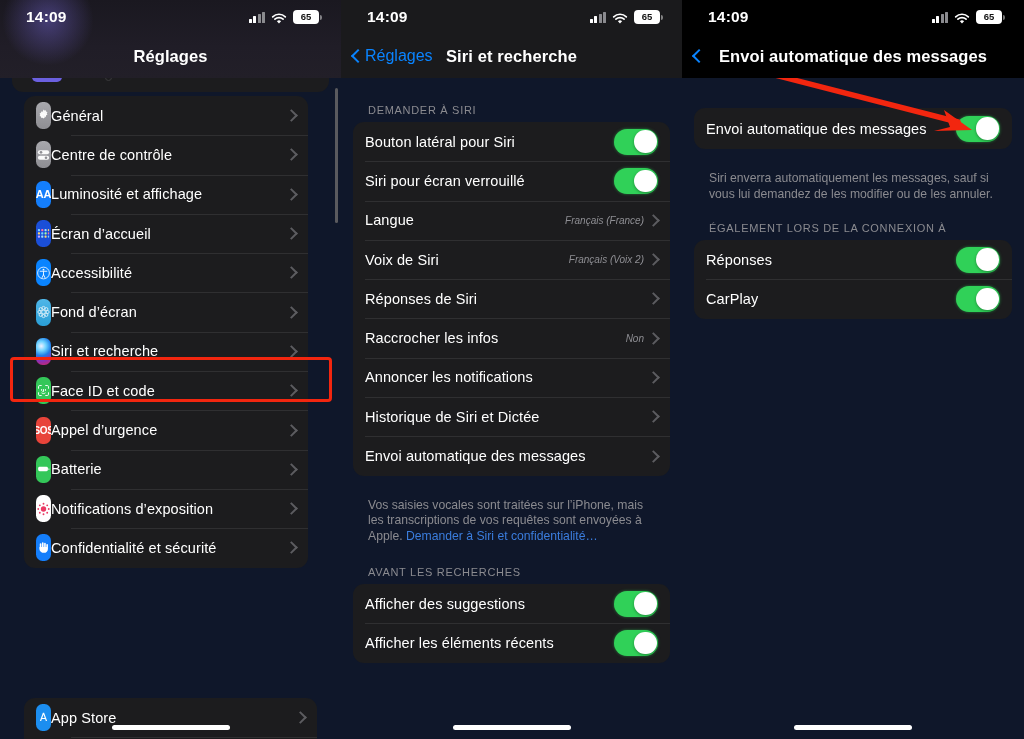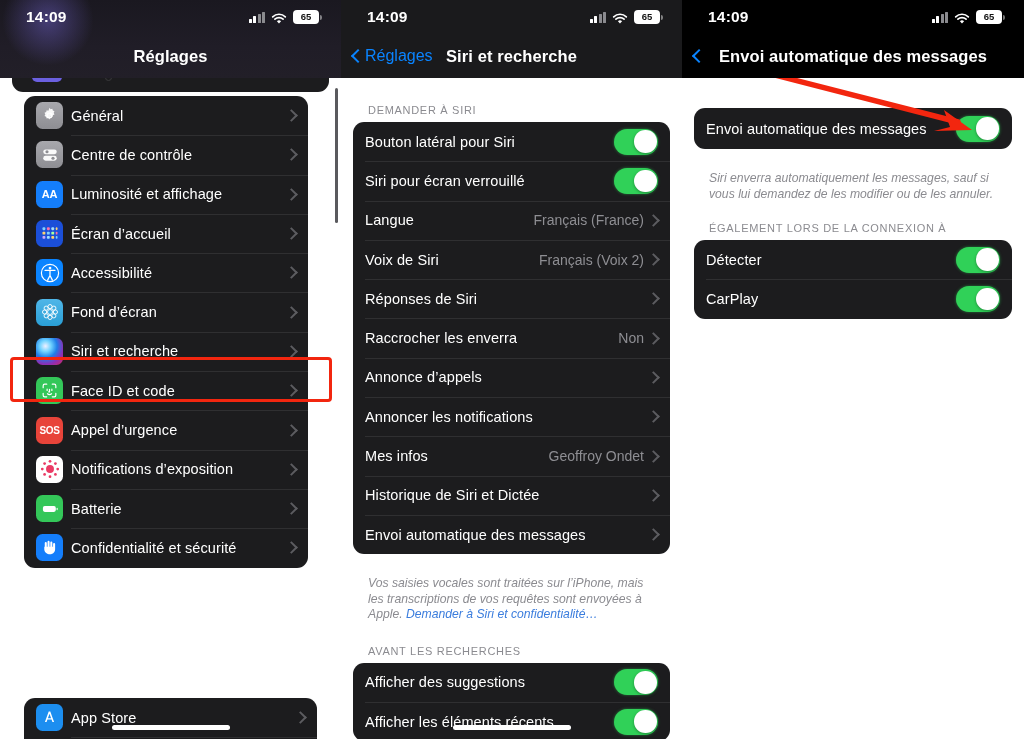--- a/index.html
+++ b/index.html
@@ -6,21 +6,21 @@
   html, body {
     width: 1024px; height: 739px;
     background: #000;
     font-family: "Liberation Sans", sans-serif;
     overflow: hidden;
   }
   .stage { position: relative; width: 1024px; height: 739px; background: #000; }
 
   .panel {
     position: absolute; top: 0; height: 739px;
-    background: #ffffff; overflow: hidden;
+    background: #0f172a; overflow: hidden;
   }
   #panel-1 { left: 0;   width: 341px; }
   #panel-2 { left: 341px; width: 341px; }
   #panel-3 { left: 682px; width: 342px; }
 
   
   .statusbar {
     position: relative; height: 34px;
     display: flex; align-items: center;
     padding: 0 22px 0 26px;
@@ -100,48 +100,47 @@
     display: flex; align-items: center;
     min-height: 39.3px;
     padding: 0 12px 0 12px;
   }
   .row + .row::before {
     content:""; position: absolute; left: 47px; right: 0; top: 0;
     height: 1px; background: #2f2f31;
   }
   .row-plain + .row-plain::before { left: 12px; }
   .ico {
-    width: 27px; height: 27px; border-radius: 6.5px;
-    flex: 0 0 auto; margin-right: 8px;
+    width: 15px; height: 27px; border-radius: 6.5px;
+    flex: 0 0 auto; 
     position: relative; overflow: hidden;
     display: flex; align-items: center; justify-content: center;
   }
   .label {
     color: #fff; font-size: 14.5px; letter-spacing: .1px;
     white-space: nowrap; overflow: hidden;
   }
   .value {
-    margin-left: auto; color: #8e8e93; font-size: 14px;
-    white-space: nowrap; padding-right: 5px;
+    margin-left: auto; color: #8e8e93; font-size: 10px;
+    white-space: nowrap; padding-right: 5px; font-style: italic;
   }
   .chev {
     margin-left: auto; width: 9px; height: 9px; flex: 0 0 auto;
     border-right: 2px solid #5c5c60; border-top: 2px solid #5c5c60;
     transform: rotate(45deg);
   }
   .value + .chev { margin-left: 0; }
 
   .section-hdr {
     color: #8b8b90; font-size: 11px; letter-spacing: .7px;
     padding: 0 12px 6px 27px; text-transform: uppercase;
   }
   .footnote {
     color: #8b8b90; font-size: 12.2px; line-height: 15.5px;
     padding: 22px 22px 0 27px;
-    font-style: italic;
   }
   .footnote a { color: #3b7ddd; text-decoration: none; }
 
   
   .toggle {
     margin-left: auto; position: relative;
     width: 44px; height: 26px; border-radius: 13px;
     background: #30d158; flex: 0 0 auto;
     box-shadow: 0 0 3px rgba(48,209,88,.55);
   }
@@ -358,51 +357,51 @@
 
         <div class="row">
           <div class="ico ico-sos">
             <span class="ico-txt">SOS</span>
           </div>
           <div class="label">Appel d’urgence</div>
           <div class="chev"></div>
         </div>
 
         <div class="row">
+          <div class="ico ico-batt">
+            <svg width="20" height="20" viewBox="0 0 24 24">
+              <rect x="3.5" y="8.5" width="15.5" height="7" rx="2.2" fill="#fff"></rect>
+              <rect x="19.8" y="10.6" width="1.6" height="2.8" rx=".8" fill="#fff" opacity=".8"></rect>
+            </svg>
+          </div>
+          <div class="label">Batterie</div>
+          <div class="chev"></div>
+        </div>
+
+        <div class="row">
           <div class="ico ico-expo">
             <svg width="22" height="22" viewBox="0 0 24 24">
               <circle cx="12" cy="12" r="4.3" fill="#ea3a64"></circle>
               <g fill="#ea3a64">
                 <circle cx="12" cy="3.6" r="1.5"></circle>
                   <circle cx="17.9" cy="6.1" r="1.5"></circle>
                 <circle cx="20.4" cy="12" r="1.5"></circle>
                   <circle cx="17.9" cy="17.9" r="1.5"></circle>
                 <circle cx="12" cy="20.4" r="1.5"></circle>
                   <circle cx="6.1" cy="17.9" r="1.5"></circle>
                 <circle cx="3.6" cy="12" r="1.5"></circle>
                   <circle cx="6.1" cy="6.1" r="1.5"></circle>
               </g>
             </svg>
           </div>
           <div class="label">Notifications d’exposition</div>
           <div class="chev"></div>
         </div>
 
         <div class="row">
-          <div class="ico ico-batt">
-            <svg width="20" height="20" viewBox="0 0 24 24">
-              <rect x="3.5" y="8.5" width="15.5" height="7" rx="2.2" fill="#fff"></rect>
-              <rect x="19.8" y="10.6" width="1.6" height="2.8" rx=".8" fill="#fff" opacity=".8"></rect>
-            </svg>
-          </div>
-          <div class="label">Batterie</div>
-          <div class="chev"></div>
-        </div>
-
-        <div class="row">
           <div class="ico ico-priv">
             <svg width="19" height="19" viewBox="0 0 24 24">
               <path fill="#fff" d="M6 11V6.4a1.3 1.3 0 0 1 2.6 0V11h.9V4.9a1.3 1.3 0 0 1 2.6 0V11h.9V5.6a1.3 1.3 0 0 1 2.6 0V11h.9V7.6a1.3 1.3 0 0 1 2.6 0v6.6c0 3.6-2.6 6.3-6.4 6.3S5.4 18 5.4 14.2V11z"></path>
             </svg>
           </div>
           <div class="label">Confidentialité et sécurité</div>
           <div class="chev"></div>
         </div>
       </div>
 
@@ -489,35 +488,26 @@
         <div class="row row-plain">
           <div class="label">Voix de Siri</div>
           <div class="value">Français (Voix 2)</div>
           <div class="chev"></div>
         </div>
         <div class="row row-plain">
           <div class="label">Réponses de Siri</div>
           <div class="chev"></div>
         </div>
         <div class="row row-plain">
-          <div class="label">Raccrocher les enverra</div>
+          <div class="label">Raccrocher les infos</div>
           <div class="value">Non</div>
           <div class="chev"></div>
         </div>
         <div class="row row-plain">
-          <div class="label">Annonce d’appels</div>
-          <div class="chev"></div>
-        </div>
-        <div class="row row-plain">
           <div class="label">Annoncer les notifications</div>
-          <div class="chev"></div>
-        </div>
-        <div class="row row-plain">
-          <div class="label">Mes infos</div>
-          <div class="value">Geoffroy Ondet</div>
           <div class="chev"></div>
         </div>
         <div class="row row-plain">
           <div class="label">Historique de Siri et Dictée</div>
           <div class="chev"></div>
         </div>
         <div class="row row-plain">
           <div class="label">Envoi automatique des messages</div>
           <div class="chev"></div>
         </div>
@@ -595,21 +585,21 @@
       </div>
 
       <div class="footnote">
         <span>Siri enverra automatiquement les messages, sauf si vous lui demandez de les modifier ou de les annuler.</span>
       </div>
 
       <div class="section-hdr" style="padding-top:20px;">ÉGALEMENT LORS DE LA CONNEXION À</div>
 
       <div class="group">
         <div class="row row-plain">
-          <div class="label">Détecter</div>
+          <div class="label">Réponses</div>
           <div class="toggle">
               <div class="knob"></div>
             </div>
         </div>
         <div class="row row-plain">
           <div class="label">CarPlay</div>
           <div class="toggle">
               <div class="knob"></div>
             </div>
         </div>

